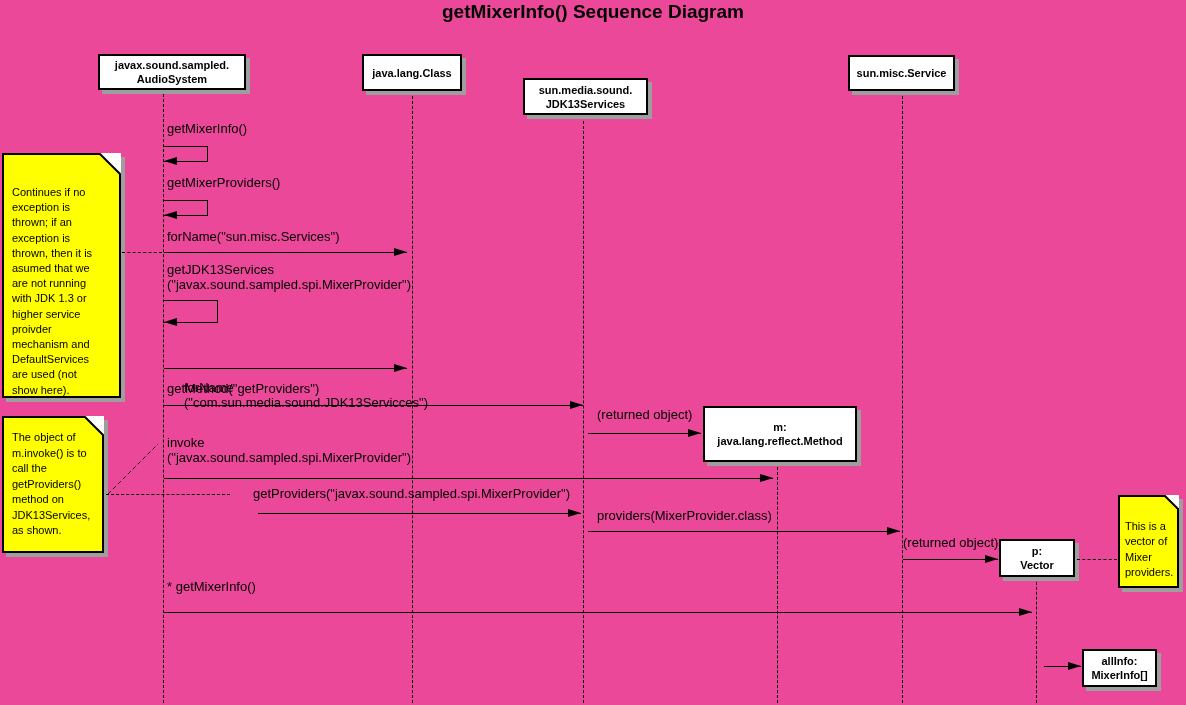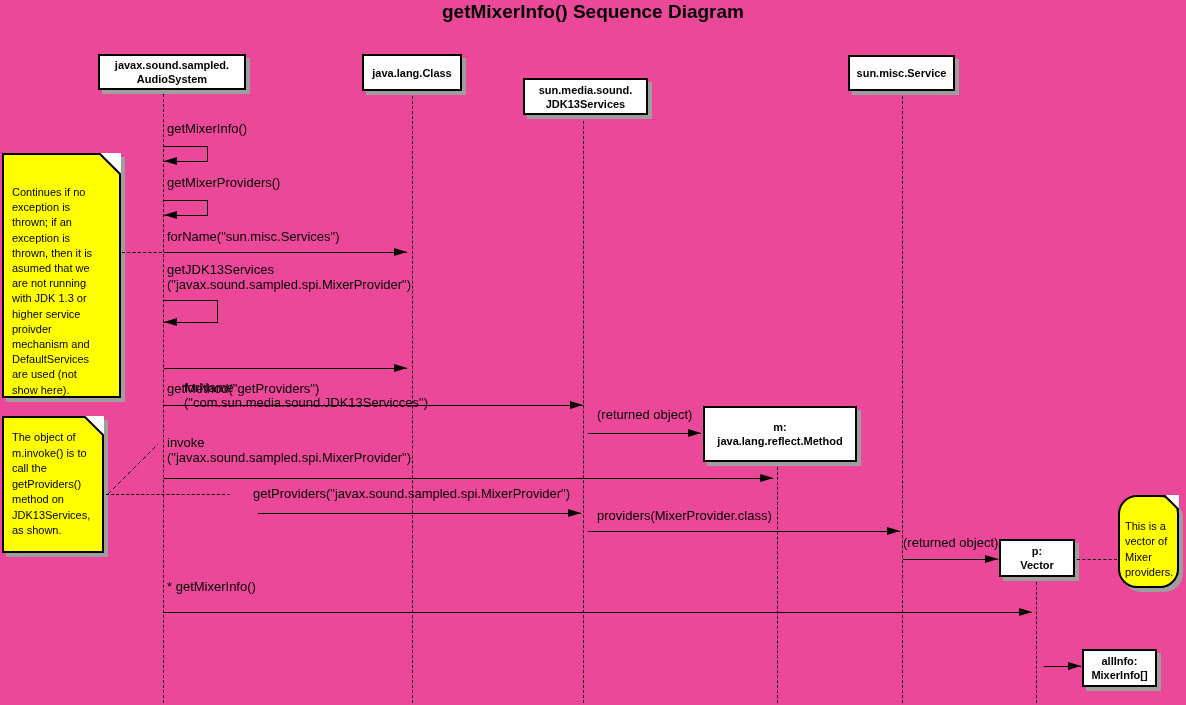--- a/index.html
+++ b/index.html
@@ -132,21 +132,21 @@
       <polygon points="0,0 20,20 20,0" fill="#ffffff"></polygon>
       <line x1="0" y1="0" x2="20" y2="20" stroke="#000000" stroke-width="2"></line>
     </svg>
     <div class="note-text">The object of m.invoke() is to call the getProviders() method on JDK13Services, as shown.</div>
   </div>
   <svg class="conn" style="left:104px;top:440px;" width="58" height="58">
     <line x1="4" y1="54" x2="54" y2="4" stroke="#000000" stroke-width="1" stroke-dasharray="4,3"></line>
   </svg>
   <div class="dl" style="left:106px;top:494px;width:124px;"></div>
 
-  <div class="note" style="left:1118px;top:495px;width:61px;height:93px;padding:22px 2px 0 5px;line-height:15.3px;border-radius:19px;">
+  <div class="note" style="left:1118px;top:495px;width:61px;height:93px;padding:22px 2px 0 5px;line-height:15.3px;">
     <svg class="fold" width="15" height="15">
       <polygon points="0,0 15,15 15,0" fill="#ffffff"></polygon>
       <line x1="0" y1="0" x2="15" y2="15" stroke="#000000" stroke-width="2"></line>
     </svg>
     <div class="note-text">This is a vector of Mixer providers.</div>
   </div>
   <div class="dl" style="left:1077px;top:559px;width:40px;"></div>
 
 </div>
 

